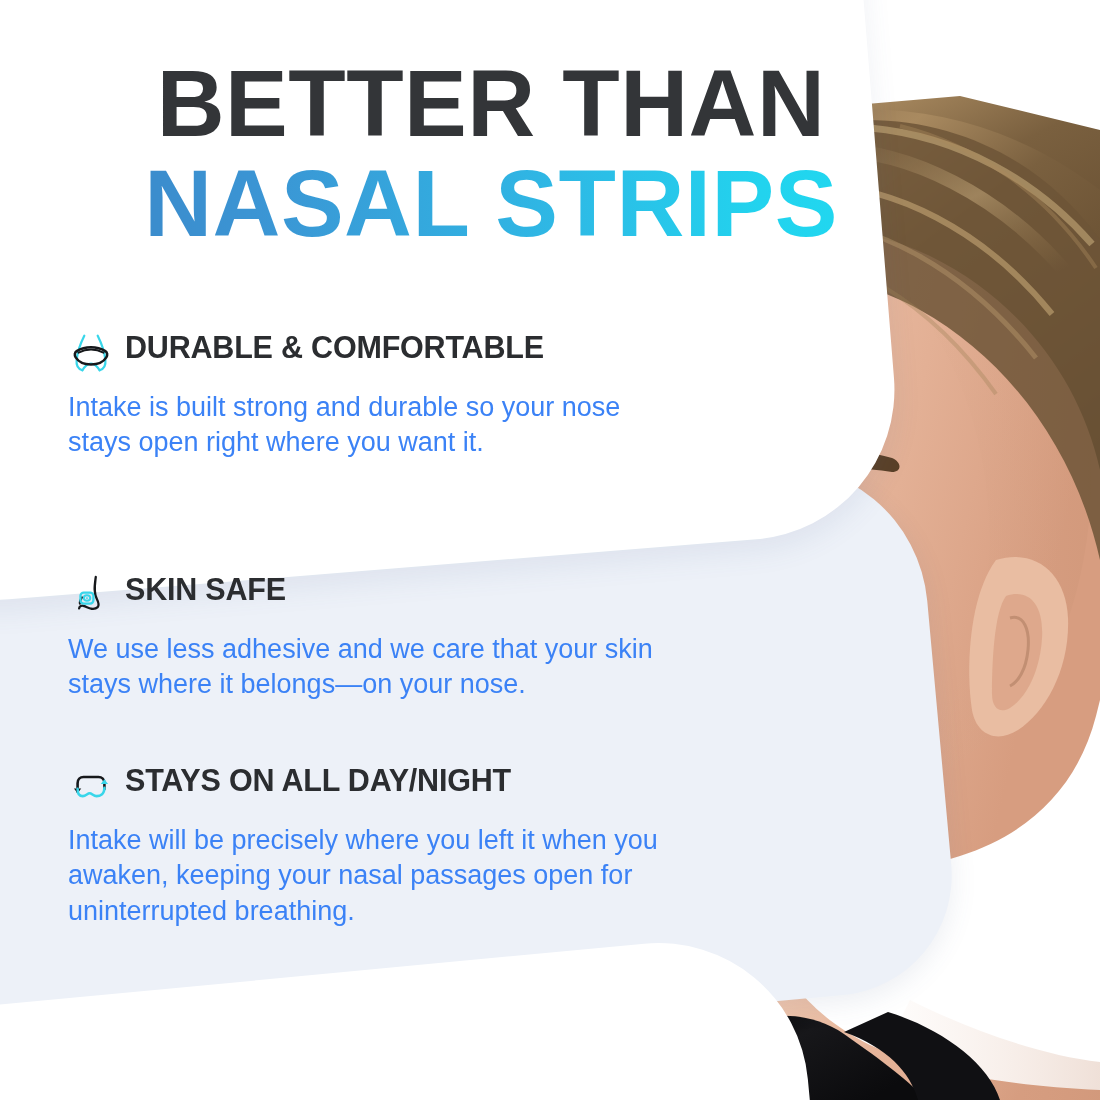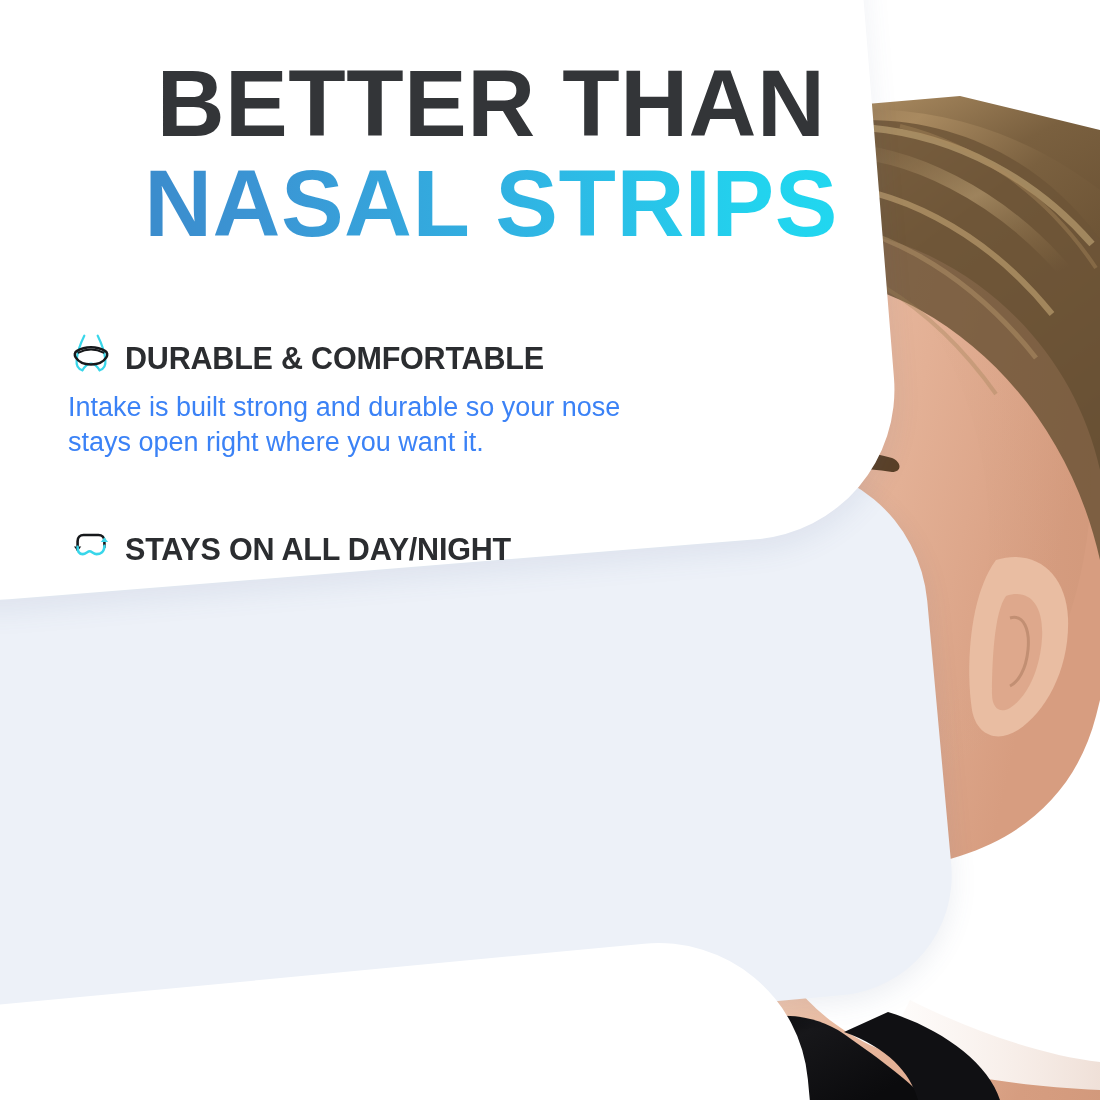--- a/index.html
+++ b/index.html
@@ -49,21 +49,21 @@
     font-size:94px;font-weight:700;letter-spacing:.5px;line-height:1.02;
     white-space:nowrap;margin-top:6px;
     background:linear-gradient(90deg,#3b82c4 0%,#3b95d4 26%,#2fb6e4 55%,#22d3ee 78%,#1fdcf2 100%);
     -webkit-background-clip:text;background-clip:text;
     -webkit-text-fill-color:transparent;color:transparent;text-decoration:underline;
   }
 
   
   .features{position:absolute;left:0;top:330px;width:700px;z-index:45;}
   .feature{position:relative;padding-left:62px;}
-  .feature .fhead{display:flex;align-items:flex-end;gap:11px;margin:0 0 14px -62px;}
+  .feature .fhead{display:flex;align-items:flex-start;gap:11px;margin:0 0 14px -62px;}
   .feature .ficon{width:46px;height:46px;flex:0 0 46px;display:block;}
   .feature .ftitle{
     font-size:30.5px;font-weight:700;color:#2b2d30;letter-spacing:-.2px;
     white-space:nowrap;
   }
   .feature .fbody{
     font-size:27px;line-height:1.30;color:#3b82f6;font-weight:400;
     max-width:600px;margin-left:-62px;
   }
   .f1{margin-left:68px;}
@@ -250,31 +250,51 @@
                    C37,33.4 31,36 24,36
                    C17,36 11,33.4 8,28.6
                    C6.4,26 7,23.2 9,22 Z" fill="none" stroke="#16181b" stroke-width="2.6" stroke-linejoin="round"></path>
           <path d="M11,23.6 C16,21 20,20.4 24,20.4 C28,20.4 32,21 37,23.6" stroke="#16181b" stroke-width="2.2" fill="none" stroke-linecap="round"></path>
         </svg>
         <div class="ftitle">DURABLE &amp; COMFORTABLE</div>
       </div>
       <div class="fbody">Intake is built strong and durable so your nose stays open right where you want it.</div>
     </div>
 
+    <div class="feature f2">
+      <div class="fhead">
+        <svg class="ficon" viewBox="0 0 48 48">
+
+          <path d="M29,5 C28,13 26.4,21 30,28 C32,32 33,34.6 31,36.6
+                   C29.6,38 27,38.6 25,38.4" stroke="#16181b" stroke-width="2.4" fill="none" stroke-linecap="round"></path>
+          <path d="M25,38.4 C22,38 19.6,36.6 17,35.6 C14,34.4 12,35.6 11.6,38" stroke="#16181b" stroke-width="2.4" fill="none" stroke-linecap="round"></path>
+          <path d="M14.6,26.4 C13,28.6 12,31 12.4,33" stroke="#16181b" stroke-width="2.2" fill="none" stroke-linecap="round"></path>
+
+          <g>
+            <rect x="13" y="21.5" width="13.5" height="11.5" rx="3.4" fill="none" stroke="#38d6ea" stroke-width="2.4"></rect>
+            <ellipse cx="19.8" cy="27.2" rx="3.4" ry="2.9" fill="none" stroke="#38d6ea" stroke-width="2.1"></ellipse>
+            <ellipse cx="19.8" cy="27.2" rx="1" ry=".9" fill="#38d6ea"></ellipse>
+          </g>
+        </svg>
+        <div class="ftitle">SKIN SAFE</div>
+      </div>
+      <div class="fbody">We use less adhesive and we care that your skin stays where it belongs—on your nose.</div>
+    </div>
 
     <div class="feature f3">
       <div class="fhead">
         <svg class="ficon" viewBox="0 0 48 48">
 
           <path d="M10,30 L10,21 C10,17.4 12.6,14.6 16.2,14.6
                    L31.8,14.6 C35.4,14.6 38,17.4 38,21 L38,27" stroke="#16181b" stroke-width="2.7" fill="none" stroke-linecap="round" stroke-linejoin="round"></path>
           <path d="M6.2,26.6 L10,31.6 L13.8,26.6 Z" fill="#16181b"></path>
 
           <path d="M10,27 C10,31.6 12,34.6 15.4,34.6 C18.6,34.6 20.4,31.6 22.6,31.6
                    C24.8,31.6 26.6,34.6 29.8,34.6 C33.2,34.6 38,32.6 38,26" stroke="#38d6ea" stroke-width="2.7" fill="none" stroke-linecap="round" stroke-linejoin="round"></path>
           <path d="M34.2,22 L38,17 L41.8,22 Z" fill="#38d6ea"></path>
         </svg>
         <div class="ftitle">STAYS ON ALL DAY/NIGHT</div>
       </div>
+      <div class="fbody">Intake will be precisely where you left it when you awaken, keeping your nasal passages open for uninterrupted breathing.</div>
     </div>
 
   </div>
 </div>
 
 </body></html>

